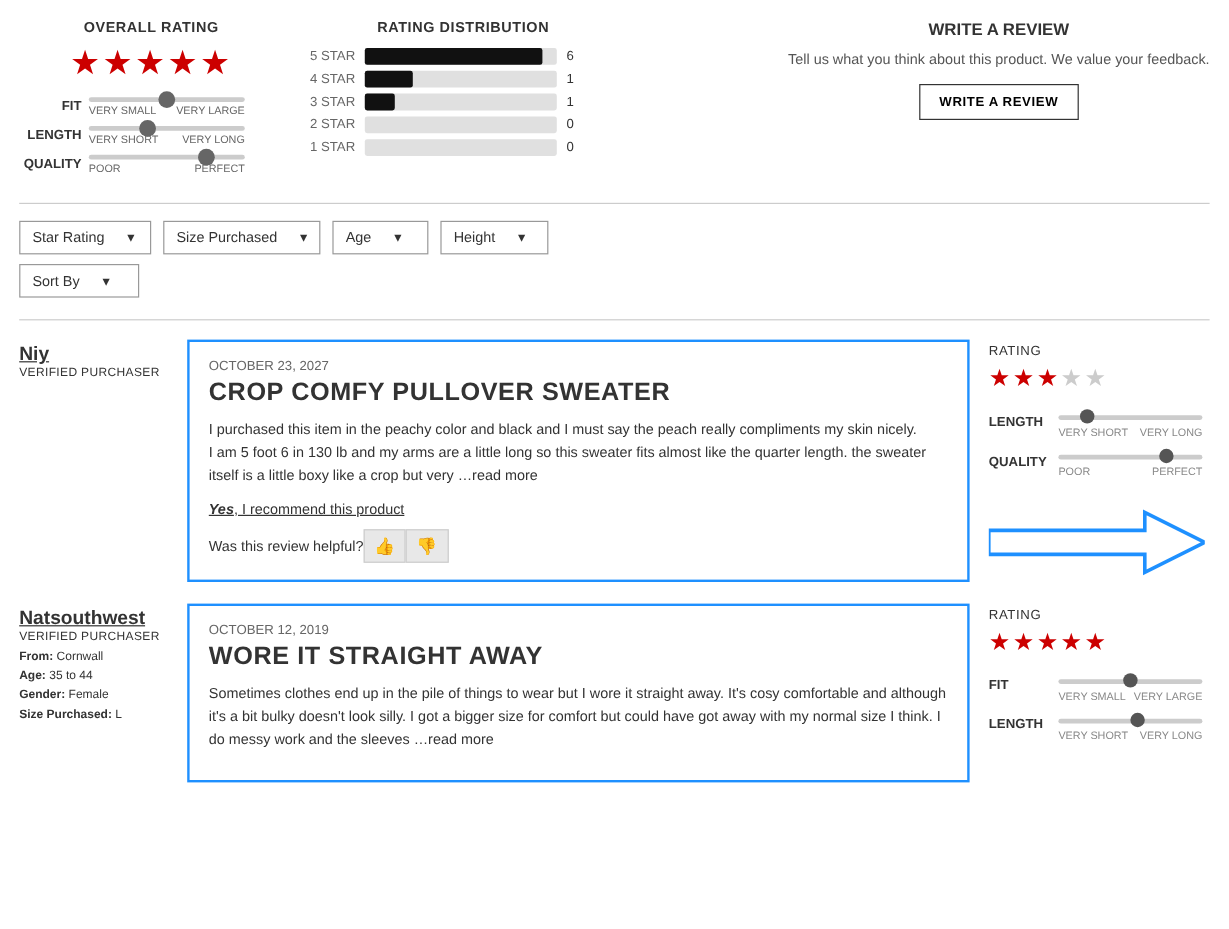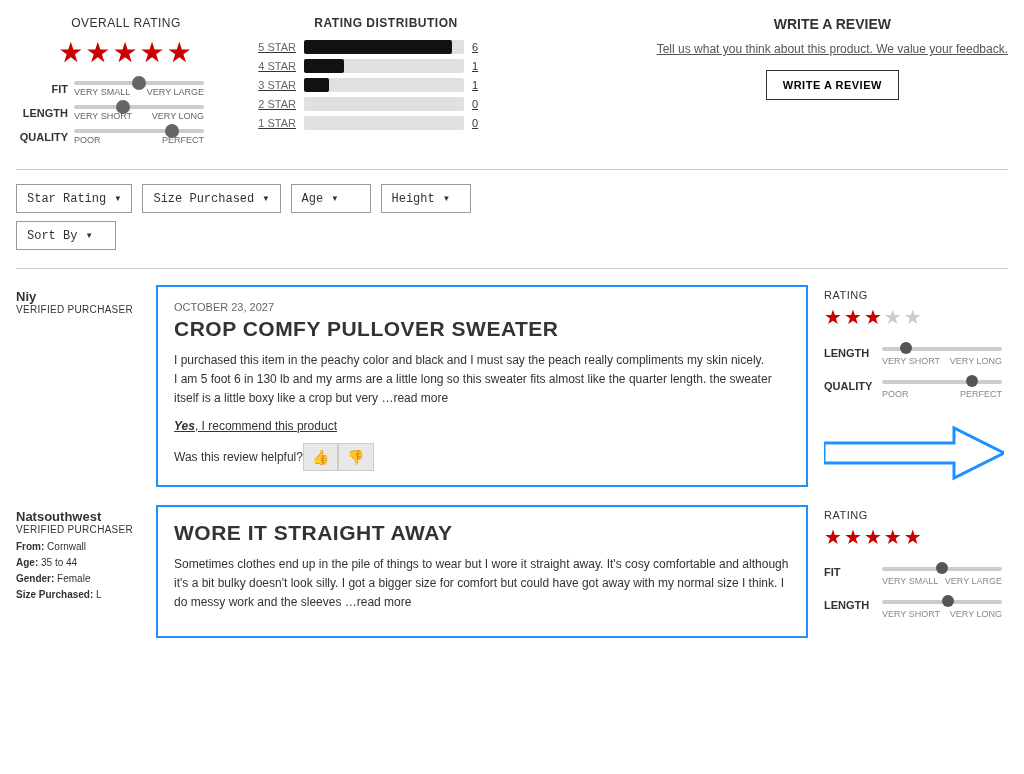--- a/index.html
+++ b/index.html
@@ -5,53 +5,53 @@
     * { box-sizing: border-box; margin: 0; padding: 0; }
     body { font-family: Arial, sans-serif; font-size: 13px; background: #fff; color: #333; }
 
     .page { width: 1024px; min-height: 774px; padding: 16px; }
 
     
     .top-section { display: flex; gap: 20px; padding-bottom: 16px; border-bottom: 1px solid #ccc; }
 
     
     .overall-rating { min-width: 220px; text-align: center; }
-    .overall-rating h3 { font-size: 12px; font-weight: normal; letter-spacing: 0.5px; margin-bottom: 6px; }
+    .overall-rating h3 { font-size: 12px; font-weight: bold; letter-spacing: 0.5px; margin-bottom: 6px; }
     .stars-large { color: #cc0000; font-size: 28px; letter-spacing: 2px; margin-bottom: 12px; }
     .slider-row { display: flex; align-items: center; margin-bottom: 8px; gap: 6px; }
     .slider-label { font-size: 11px; font-weight: bold; width: 52px; text-align: right; }
     .slider-track { position: relative; width: 130px; height: 4px; background: #ccc; border-radius: 2px; }
     .slider-knob { position: absolute; top: -5px; width: 14px; height: 14px; background: #666; border-radius: 50%; }
     .slider-labels { display: flex; justify-content: space-between; width: 130px; font-size: 9px; color: #666; margin-top: 2px; }
 
     
     .rating-dist { min-width: 260px; }
     .rating-dist h3 { font-size: 12px; font-weight: bold; letter-spacing: 0.5px; margin-bottom: 10px; text-align: center; }
-    .dist-row { display: flex; align-items: center; gap: 8px; margin-bottom: 5px; text-decoration: underline; }
+    .dist-row { display: flex; align-items: center; gap: 8px; margin-bottom: 5px; }
     .dist-label { font-size: 11px; width: 40px; text-align: right; color: #666; }
     .dist-bar-bg { width: 160px; height: 14px; background: #e0e0e0; border-radius: 2px; }
     .dist-bar-fill { height: 14px; background: #111; border-radius: 2px; }
     .dist-count { font-size: 11px; width: 20px; }
 
     
     .write-review-panel { margin-left: auto; min-width: 200px; text-align: center; }
     .write-review-panel h3 { font-size: 14px; font-weight: bold; margin-bottom: 8px; }
-    .write-review-panel p { font-size: 12px; color: #555; margin-bottom: 12px; line-height: 1.5; text-decoration: underline; }
+    .write-review-panel p { font-size: 12px; color: #555; margin-bottom: 12px; line-height: 1.5; }
     .write-review-btn { border: 1px solid #333; background: #fff; padding: 8px 16px; font-size: 11px; font-weight: bold; letter-spacing: 0.5px; cursor: pointer; }
 
     
     .filters-section { padding: 14px 0 10px 0; border-bottom: 1px solid #ccc; }
     .filters-title { font-size: 11px; font-weight: bold; letter-spacing: 0.5px; margin-bottom: 8px; color: #333; }
     .filters-row { display: flex; gap: 10px; flex-wrap: wrap; align-items: center; margin-bottom: 8px; }
-    .filter-dropdown { border: 1px solid #999; background: #fff; padding: 6px 10px; font-size: 12px; cursor: pointer; display: flex; align-items: center; gap: 8px; min-width: 110px; font-family: Liberation Mono, monospace; }
+    .filter-dropdown { border: 1px solid #999; background: #fff; padding: 6px 10px; font-size: 12px; cursor: pointer; display: flex; align-items: center; gap: 19px; min-width: 110px; }
 
     
     .reviews-section { display: flex; gap: 0; margin-top: 16px; }
     .reviewer-col { width: 140px; min-width: 140px; padding-right: 10px; padding-top: 4px; }
-    .reviewer-name { font-size: 13px; font-weight: bold; }
+    .reviewer-name { font-size: 16px; font-weight: bold; text-decoration: underline; }
     .reviewer-badge { font-size: 10px; color: #333; letter-spacing: 0.3px; margin-bottom: 4px; }
     .reviewer-detail { font-size: 10px; color: #333; line-height: 1.6; }
     .review-card { border: 2px solid #1e90ff; padding: 14px 16px; flex: 1; margin-bottom: 2px; }
     .review-date { font-size: 11px; color: #666; margin-bottom: 4px; }
     .review-title { font-size: 21px; font-weight: bold; text-transform: uppercase; margin-bottom: 10px; letter-spacing: 0.5px; }
     .review-body { font-size: 12px; line-height: 1.6; color: #333; margin-bottom: 10px; }
     .review-recommend { font-size: 12px; margin-bottom: 10px; text-decoration: underline; }
     .review-recommend span { font-weight: bold; font-style: italic; }
     .helpful-row { display: flex; align-items: center; gap: 0; font-size: 12px; }
     .helpful-btn { border: 1px solid #ccc; background: #e8e8e8; padding: 5px 8px; cursor: pointer; font-size: 14px; }
@@ -254,20 +254,21 @@
         <div style="display: flex; margin-bottom: 16px; align-items: flex-start;">
           <div class="reviewer-col">
       <div class="reviewer-name">Natsouthwest</div>
       <div class="reviewer-badge">VERIFIED PURCHASER</div>
       <div class="reviewer-detail"><b>From:</b> Cornwall</div>
             <div class="reviewer-detail"><b>Age:</b> 35 to 44</div>
             <div class="reviewer-detail"><b>Gender:</b> Female</div>
             <div class="reviewer-detail"><b>Size Purchased:</b> L</div>
     </div>
           <div class="review-card">
+      <div class="review-date">OCTOBER 12, 2019</div>
       <div class="review-title">WORE IT STRAIGHT AWAY</div>
       <div class="review-body">Sometimes clothes end up in the pile of things to wear but I wore it straight away. It's cosy comfortable and although it's a bit bulky doesn't look silly. I got a bigger size for comfort but could have got away with my normal size I think. I do messy work and the sleeves …read more</div>
 
     </div>
           <div class="review-rating-col">
       <div class="rating-label">RATING</div>
       <div class="stars-review"><span style="color:#cc0000;">★</span><span style="color:#cc0000;">★</span><span style="color:#cc0000;">★</span><span style="color:#cc0000;">★</span><span style="color:#cc0000;">★</span></div>
 
       <div class="review-slider-row">
         <span class="review-slider-lbl">FIT</span>

